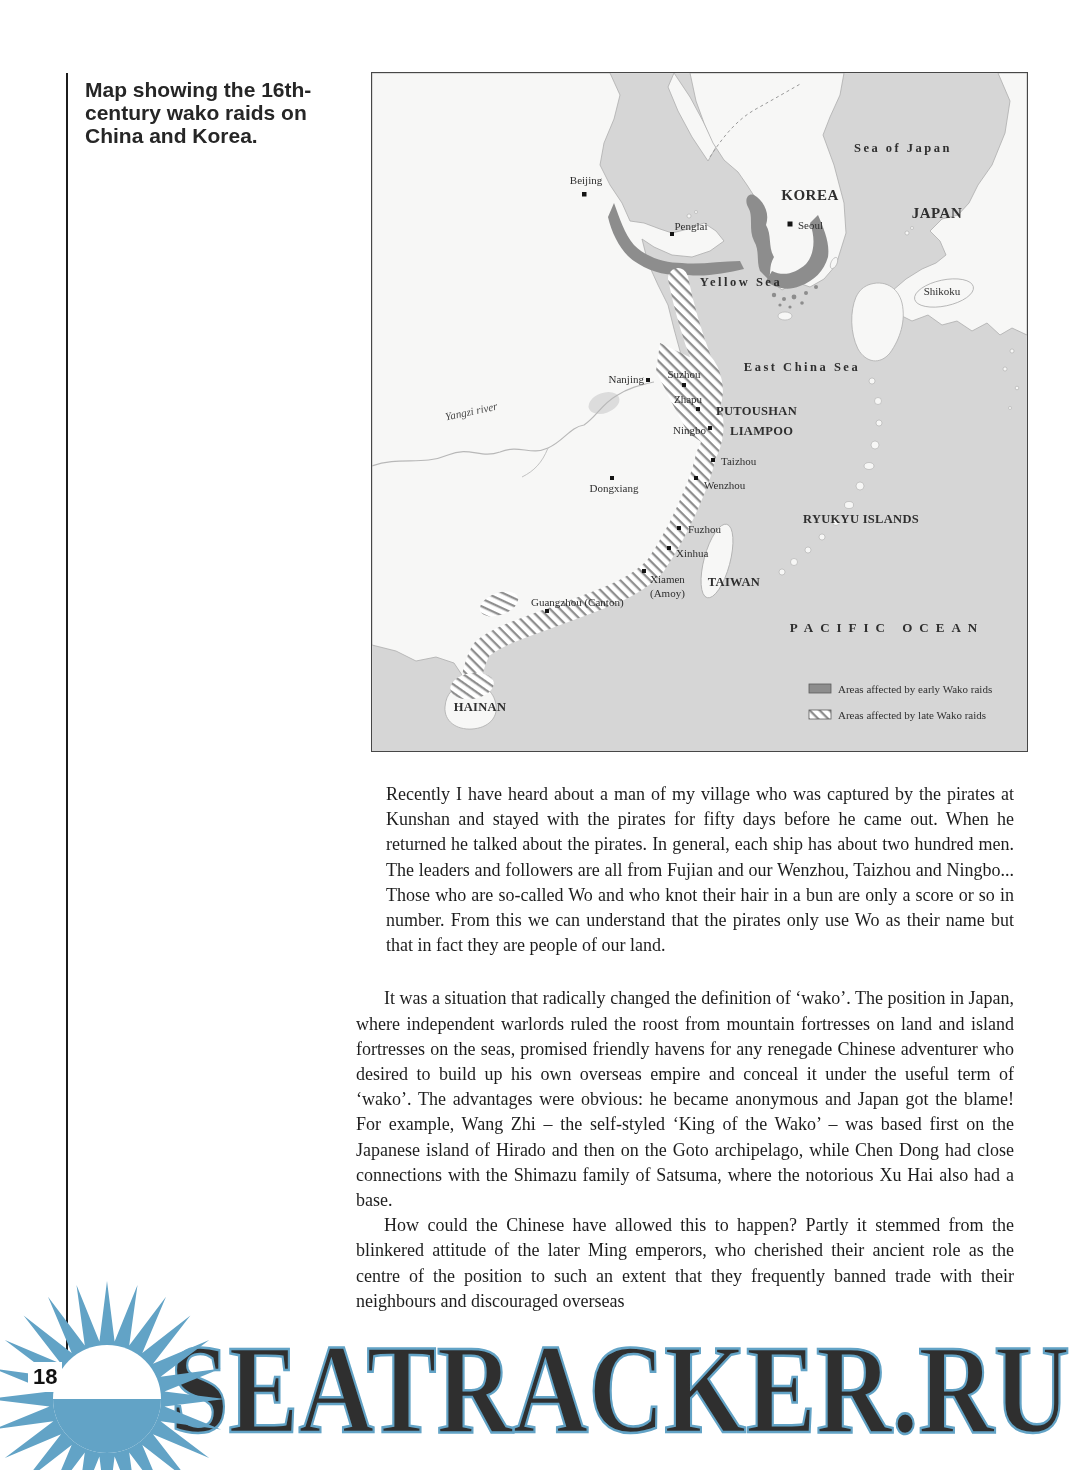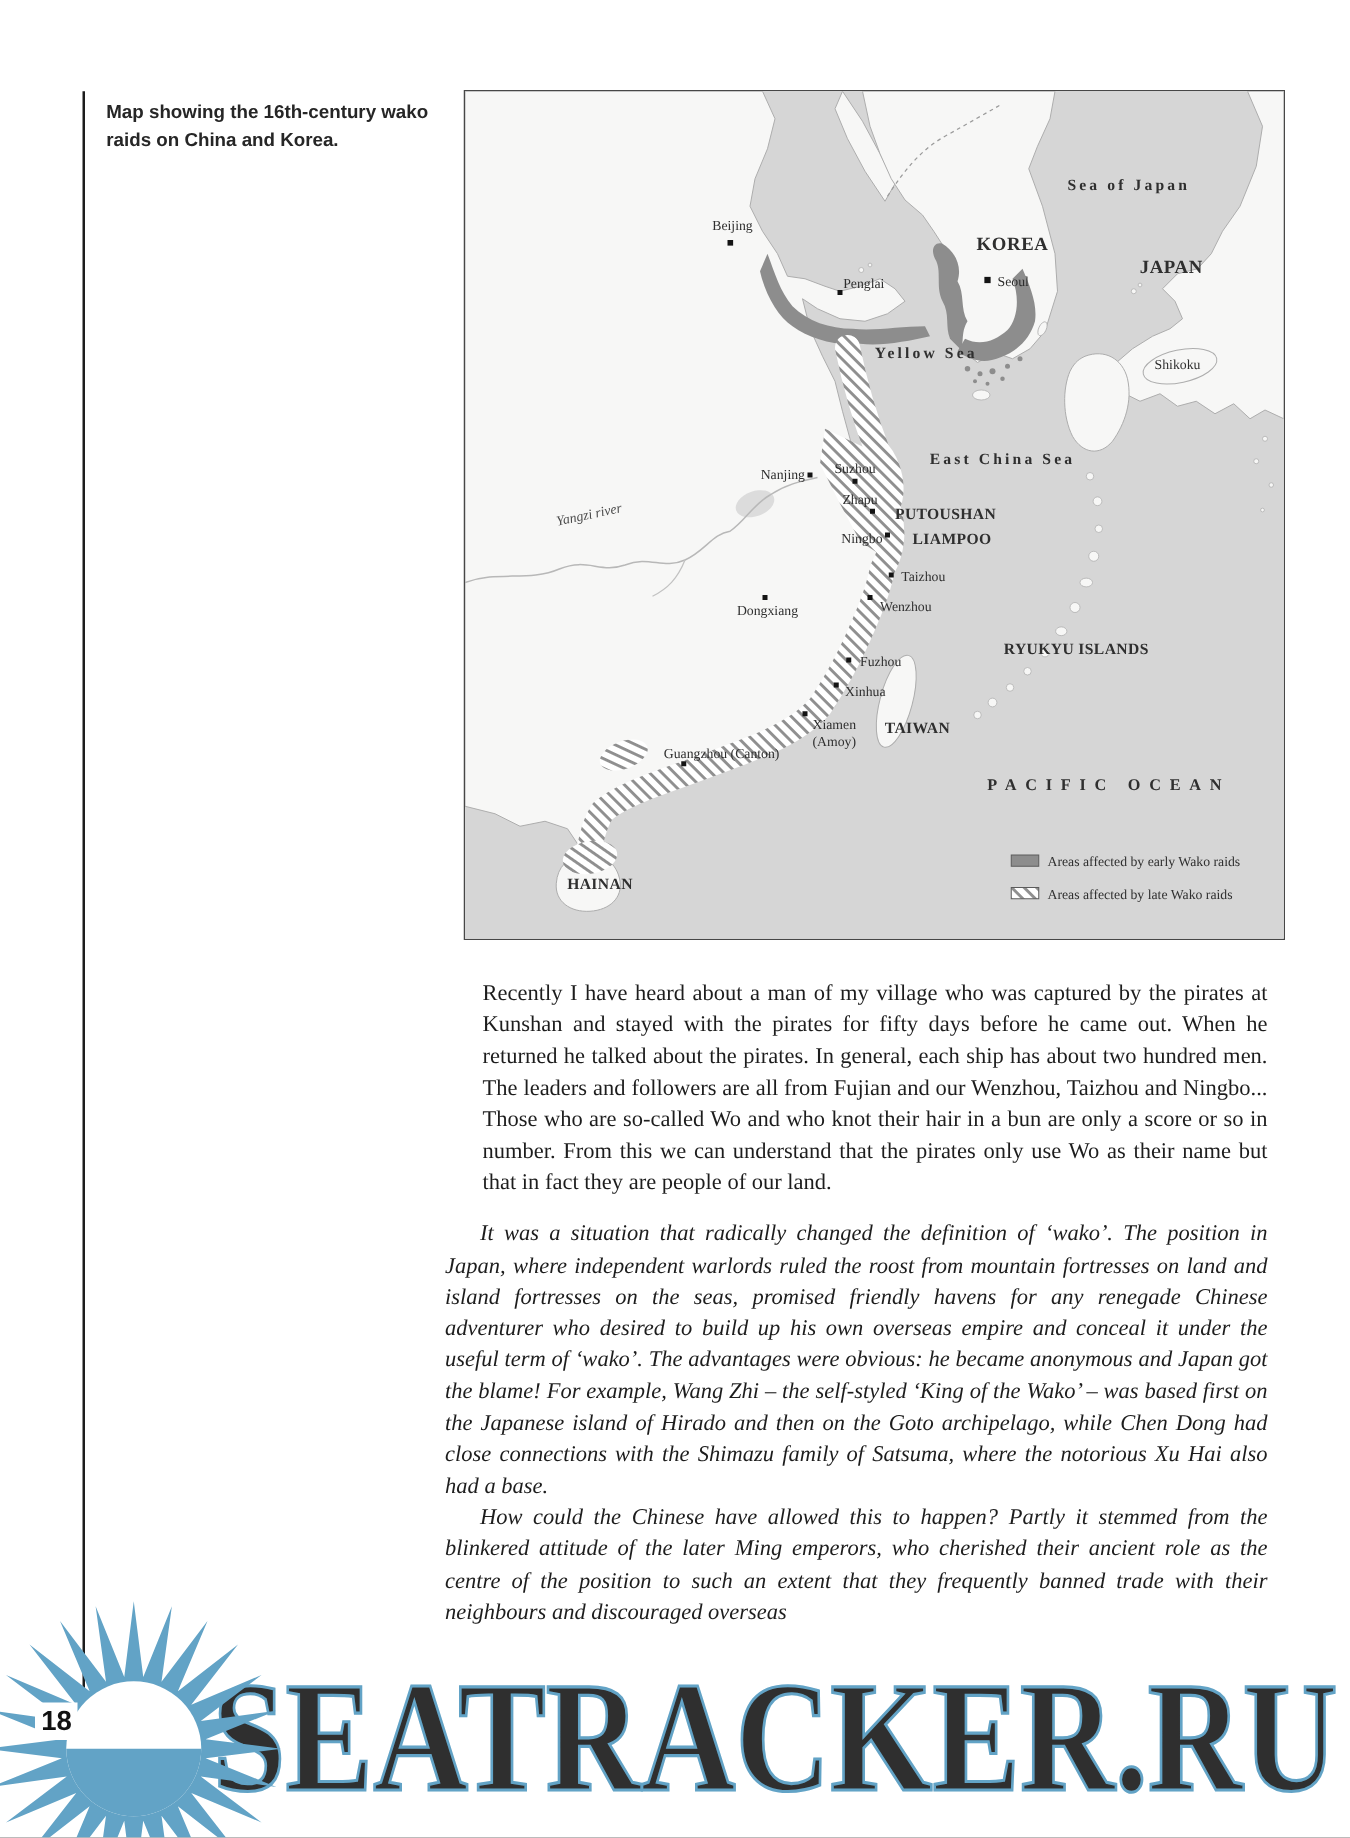--- a/index.html
+++ b/index.html
@@ -1,28 +1,28 @@
 <!DOCTYPE html>
 <html><head>
 <meta charset="utf-8">
 <style>
   html,body{margin:0;padding:0;background:#888;}
   .page{position:relative;width:1080px;height:1470px;background:#ffffff;overflow:hidden;
         font-family:"Liberation Serif",serif;}
   .margin-rule{position:absolute;left:66px;top:73px;width:2px;height:1312px;background:#1c1c1c;}
   .caption{position:absolute;left:85px;top:78px;width:262px;
-           font-family:"Liberation Sans",sans-serif;font-weight:bold;font-size:15px;
+           font-family:"Liberation Sans",sans-serif;font-weight:bold;font-size:21px;
            line-height:23px;color:#262626;}
   .map-frame{position:absolute;left:371px;top:72px;width:655px;height:678px;
              border:1.2px solid #474747;box-sizing:content-box;}
   .map-frame svg{display:block;}
   .bodytext{position:absolute;left:356px;top:782px;width:658px;color:#1d1d1d;
             font-size:18px;line-height:25.2px;text-align:justify;}
   .quote{margin:0 0 0 30px;padding:0;}
-  .para{margin:16px 0 0 0;padding:0;text-indent:28px;font-style:italic;}
+  .para{margin:28px 0 0 0;padding:0;text-indent:28px;}
   .para + .para{margin-top:0;}
   .pagenum{position:absolute;left:28px;top:1362px;font-family:"Liberation Sans",sans-serif;
            font-weight:bold;font-size:22px;color:#111;background:#fff;padding:2px 5px;z-index:8;}
   .wm-svg{position:absolute;left:0;top:1318px;z-index:5;}
   .sun-svg{position:absolute;left:-18px;top:1274px;z-index:6;}
   .footer{position:absolute;left:0;top:1424px;width:1080px;text-align:center;
           font-family:"Liberation Sans",sans-serif;font-size:23px;color:#0d0d0d;z-index:7;}
   
   text{fill:#2f2f2f;font-family:"Liberation Serif",serif;}
   .city{font-size:11px;}

